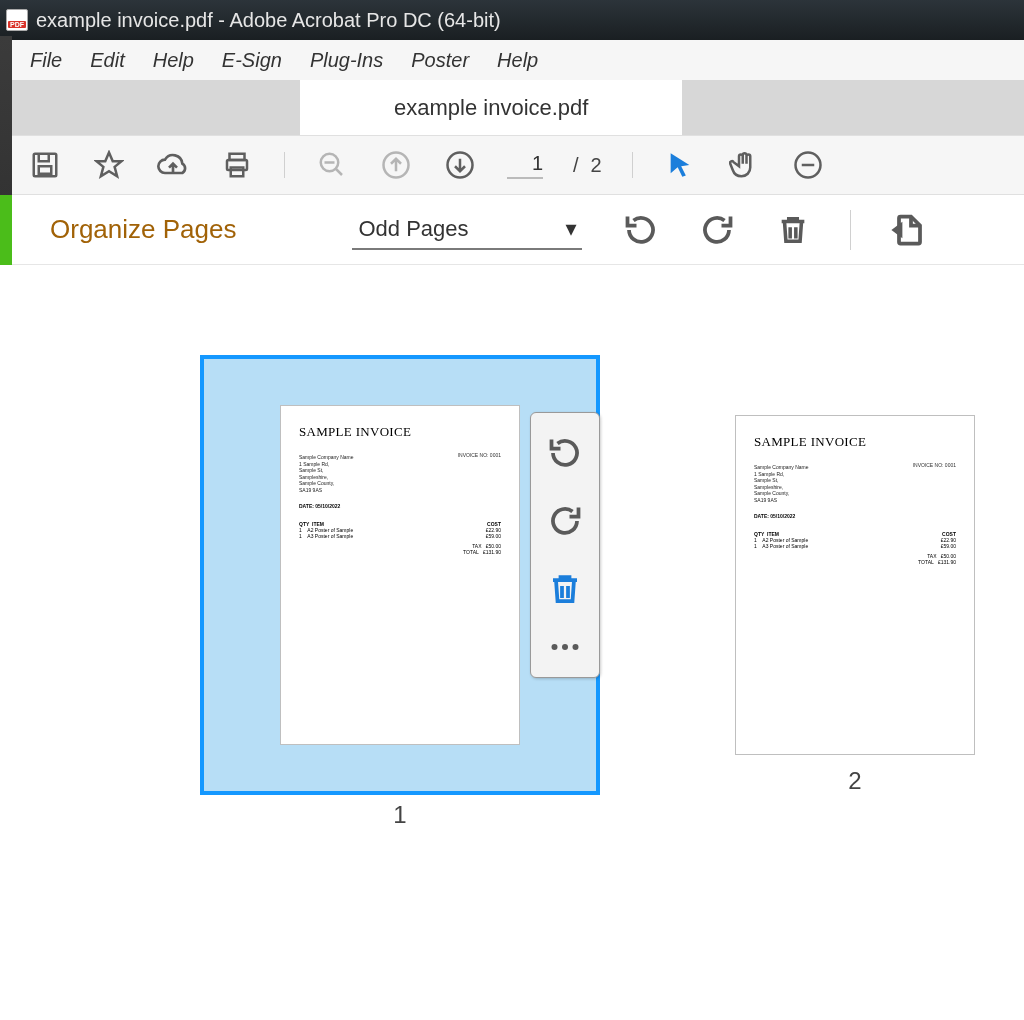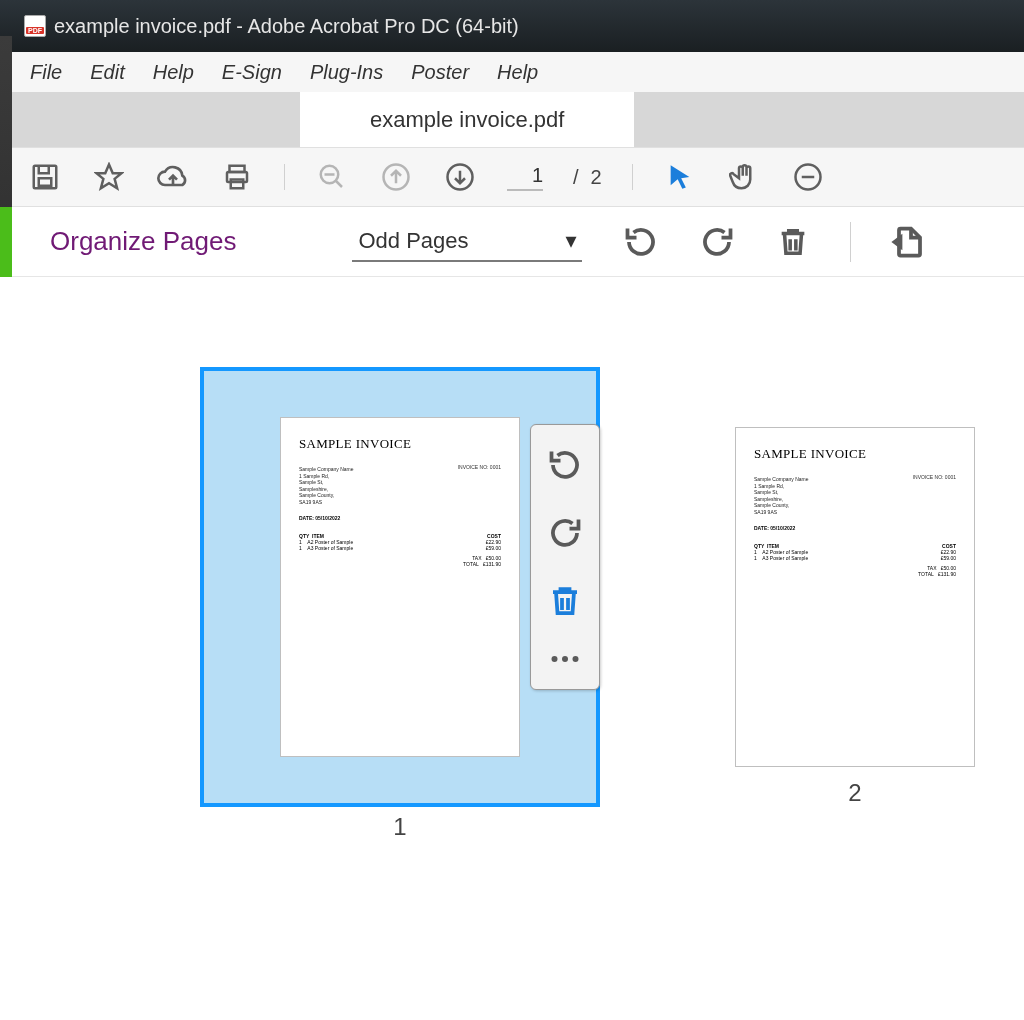--- a/index.html
+++ b/index.html
@@ -1,34 +1,34 @@
 <!DOCTYPE html>
 <html><head>
 <meta charset="utf-8">
 <style>
   * { box-sizing: border-box; margin:0; padding:0; }
   html,body { width:1024px; height:1020px; font-family: "Segoe UI", Arial, sans-serif; background:#fff; overflow:hidden; }
-  .titlebar { height:52px; background: linear-gradient(#2c343a,#1a1f22); display:flex; align-items:center; padding-left:24px; }
+  .titlebar { height:40px; background: linear-gradient(#2c343a,#1a1f22); display:flex; align-items:center; padding-left:6px; }
   .titlebar .pdf-badge { width:22px; height:22px; background:#fff; border:1px solid #aaa; border-radius:2px; display:flex; align-items:flex-end; justify-content:center; margin-right:8px; position:relative;}
   .titlebar .pdf-badge::after { content:"PDF"; font-size:7px; font-weight:bold; color:#fff; background:#d9342a; padding:0 2px; border-radius:1px; position:absolute; bottom:2px;}
   .titlebar .title-text { color:#e6e6e6; font-size:20px; }
   .menubar { height:40px; background:#f6f6f6; display:flex; align-items:center; gap:28px; padding-left:30px; font-size:20px; color:#333;}
   .menubar span { cursor:default;font-style:italic; }
   .left-dark { position:absolute; left:0; top:36px; width:12px; height:430px; background:linear-gradient(#3b3b3b,#262626);}
   .tabrow { height:55px; background:#d7d7d7; display:flex; align-items:flex-end; padding-left:300px;}
-  .tab { background:#fff; height:55px; padding:0 70px; display:flex; align-items:center; font-size:22px; color:#333;}
+  .tab { background:#fff; height:55px; padding:0 94px; display:flex; align-items:center; font-size:22px; color:#333;}
   .toolbar { height:60px; background:#f6f6f6; border-top:1px solid #e0e0e0; border-bottom:1px solid #e0e0e0; display:flex; align-items:center; gap:30px; padding-left:28px; }
   .tb-icon { width:34px; height:34px; color:#5f5f5f; display:flex; align-items:center; justify-content:center; cursor:pointer; }
   .tb-icon.disabled { color:#b5b5b5; }
   .tb-sep { width:1px; height:26px; background:#d0d0d0; }
   .page-input { width:36px; font-size:20px; text-align:right; border:none; background:transparent; color:#333; border-bottom:2px solid #bbb; padding-bottom:2px;}
   .page-total { font-size:20px; color:#444; }
   .organize-bar { height:70px; display:flex; align-items:center; padding-left:50px; position:relative; background:#fff; border-bottom:1px solid #e6e6e6;}
   .organize-bar::before { content:""; position:absolute; left:0; top:0; width:12px; height:70px; background:#4bbd1a;}
-  .organize-title { font-size:26px; color:#701a75;}
+  .organize-title { font-size:26px; color:#a16207;}
   .dd { margin-left:116px; width:230px; height:40px; border-bottom:2px solid #7a7a7a; display:flex; align-items:center; justify-content:space-between; font-size:22px; color:#333; padding:0 6px; cursor:pointer;}
   .org-icons { margin-left:40px; display:flex; align-items:center; gap:38px; color:#5a5a5a;}
   .org-icons .oi { width:38px; height:38px; display:flex; align-items:center; justify-content:center; cursor:pointer;}
   .canvas { position:relative; width:100%; height:calc(1020px - 36px - 40px - 55px - 60px - 70px ); background:#fff;padding-left:11px; }
   .thumbA-wrap { position:absolute; left:200px; top:90px; }
   .thumbA-sel { width:400px; height:440px; border:4px solid #1498ff; background:#b7def6; display:flex; align-items:center; justify-content:center; position:relative;}
   .pageDoc { width:240px; height:340px; background:#fff; border:1px solid #bfbfbf; padding:18px 18px; position:relative;}
   .docTitle { font-family:"Times New Roman",serif; font-size:13px; letter-spacing:0.3px;}
   .invno { position:absolute; right:18px; top:46px; font-size:5px; color:#333;}
   .smallblock { margin-top:14px; font-size:5px; line-height:1.3; color:#222;}

